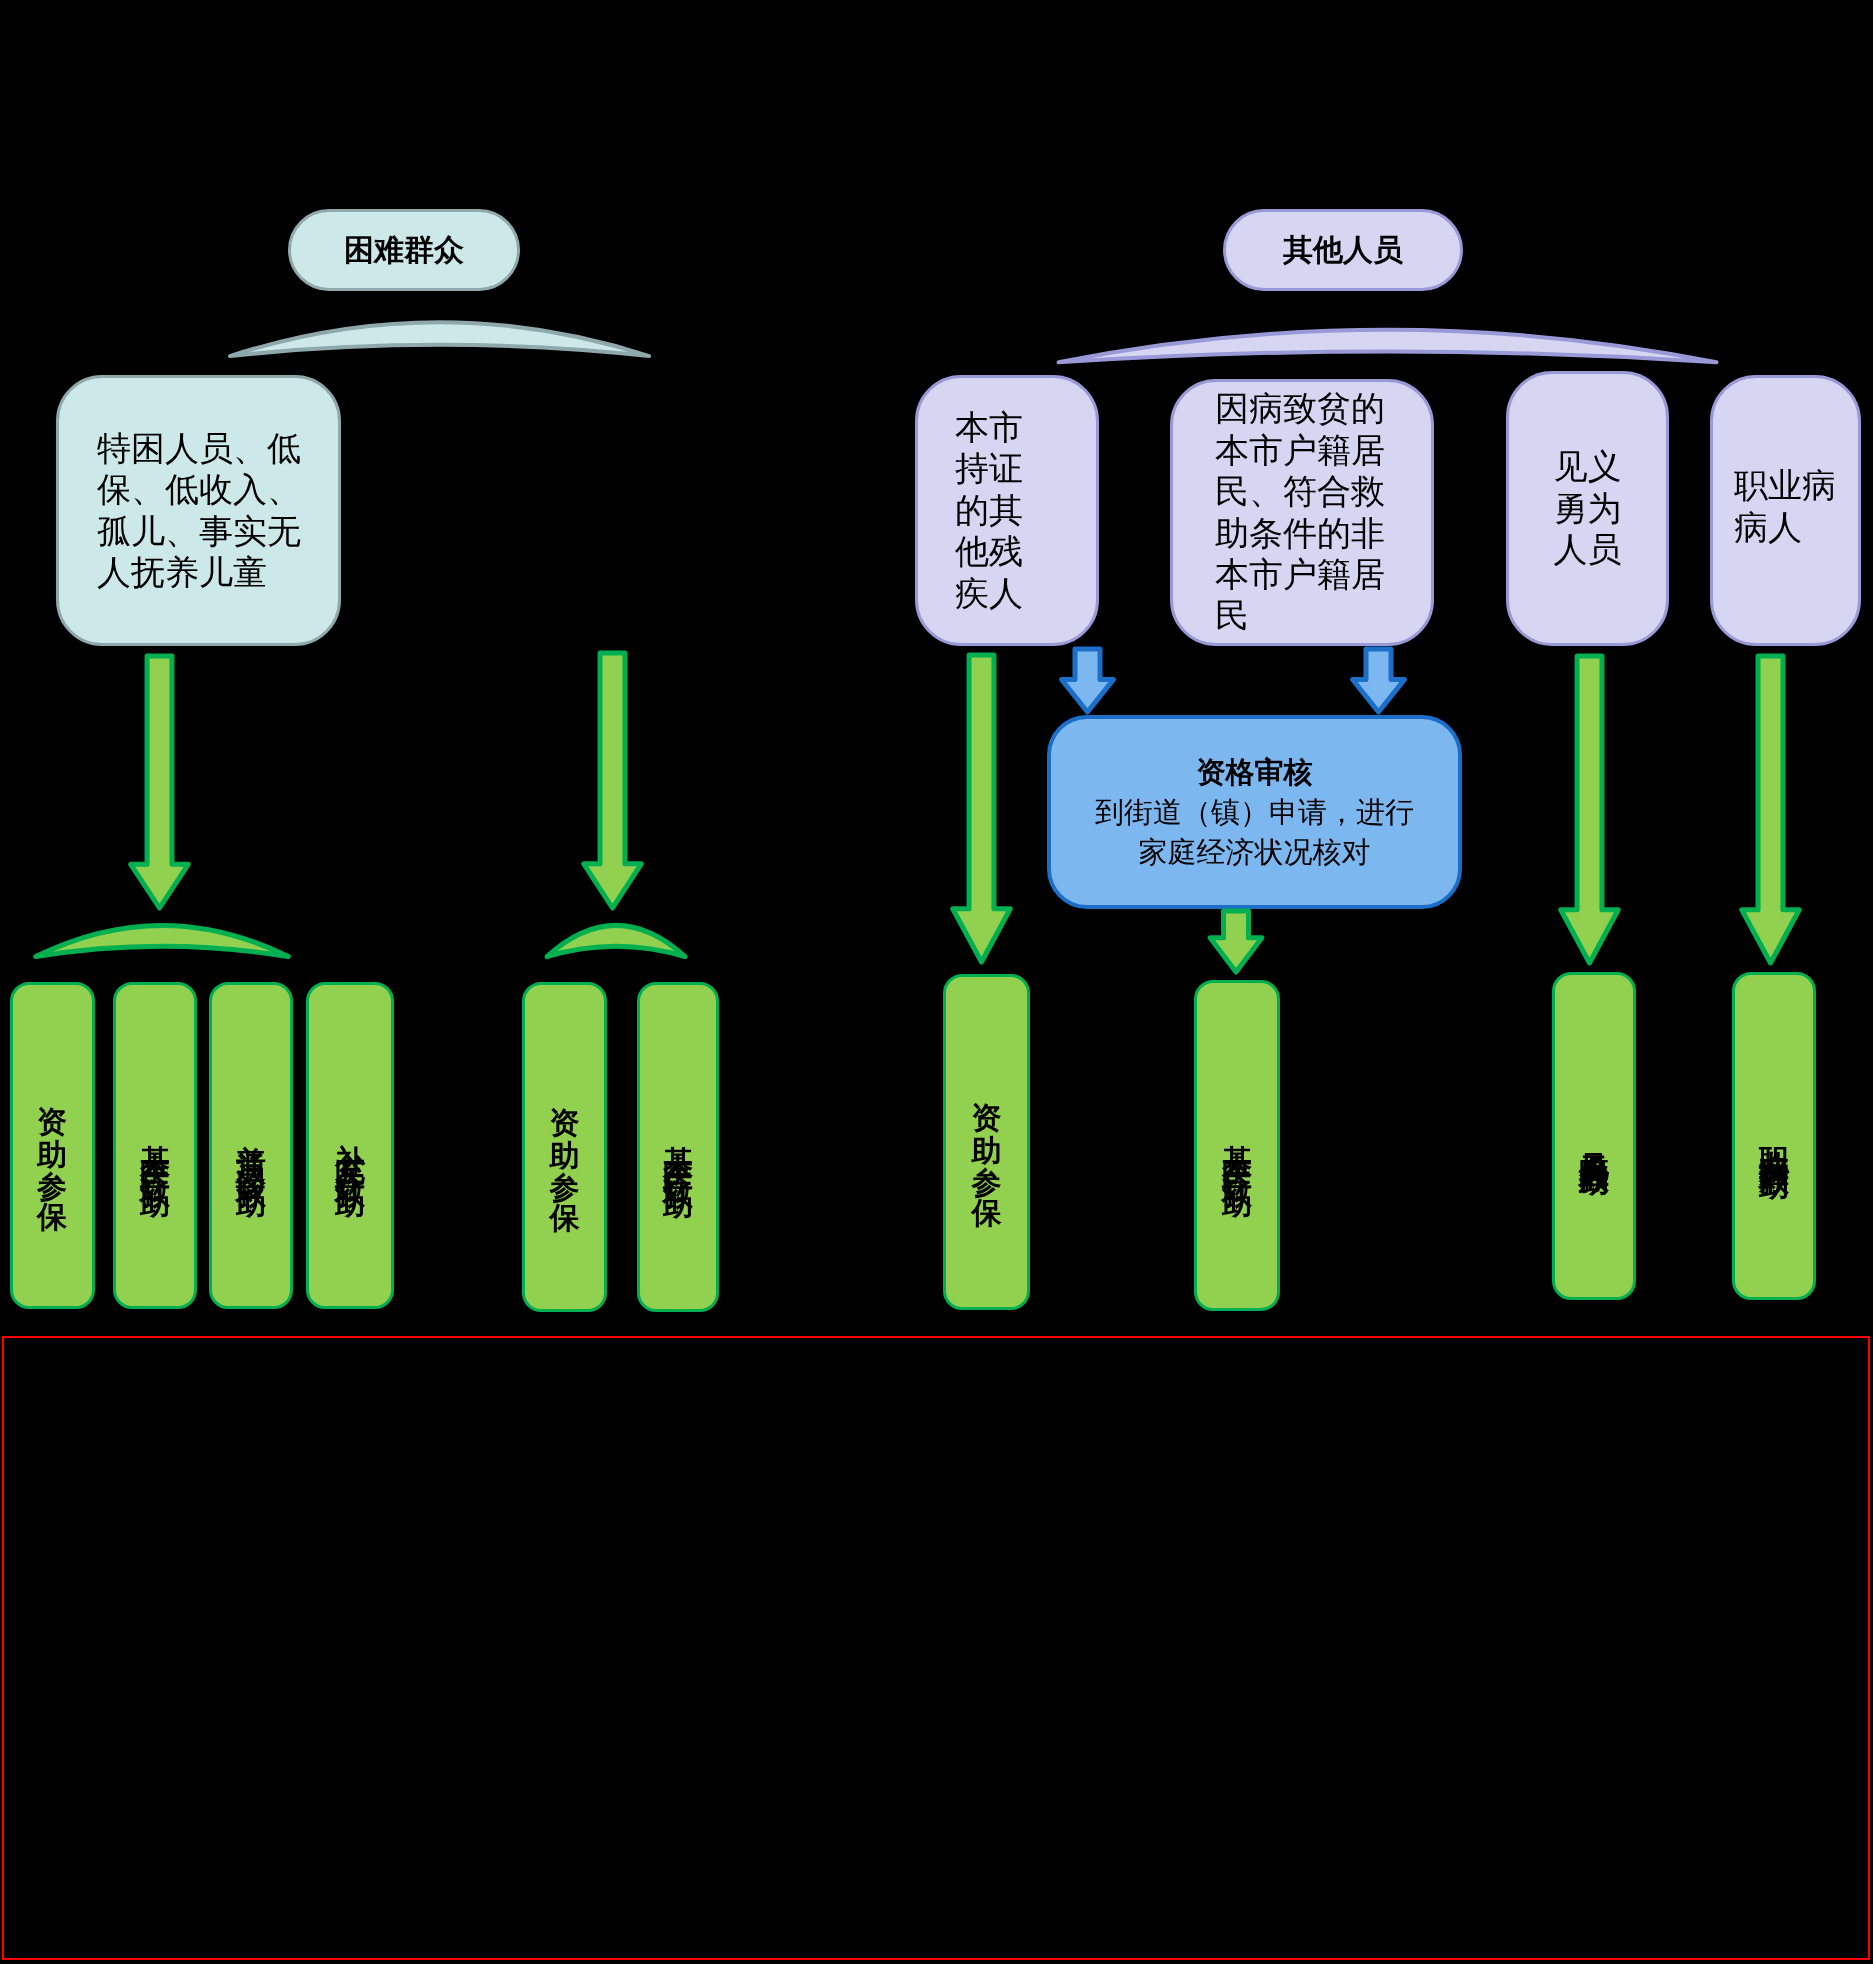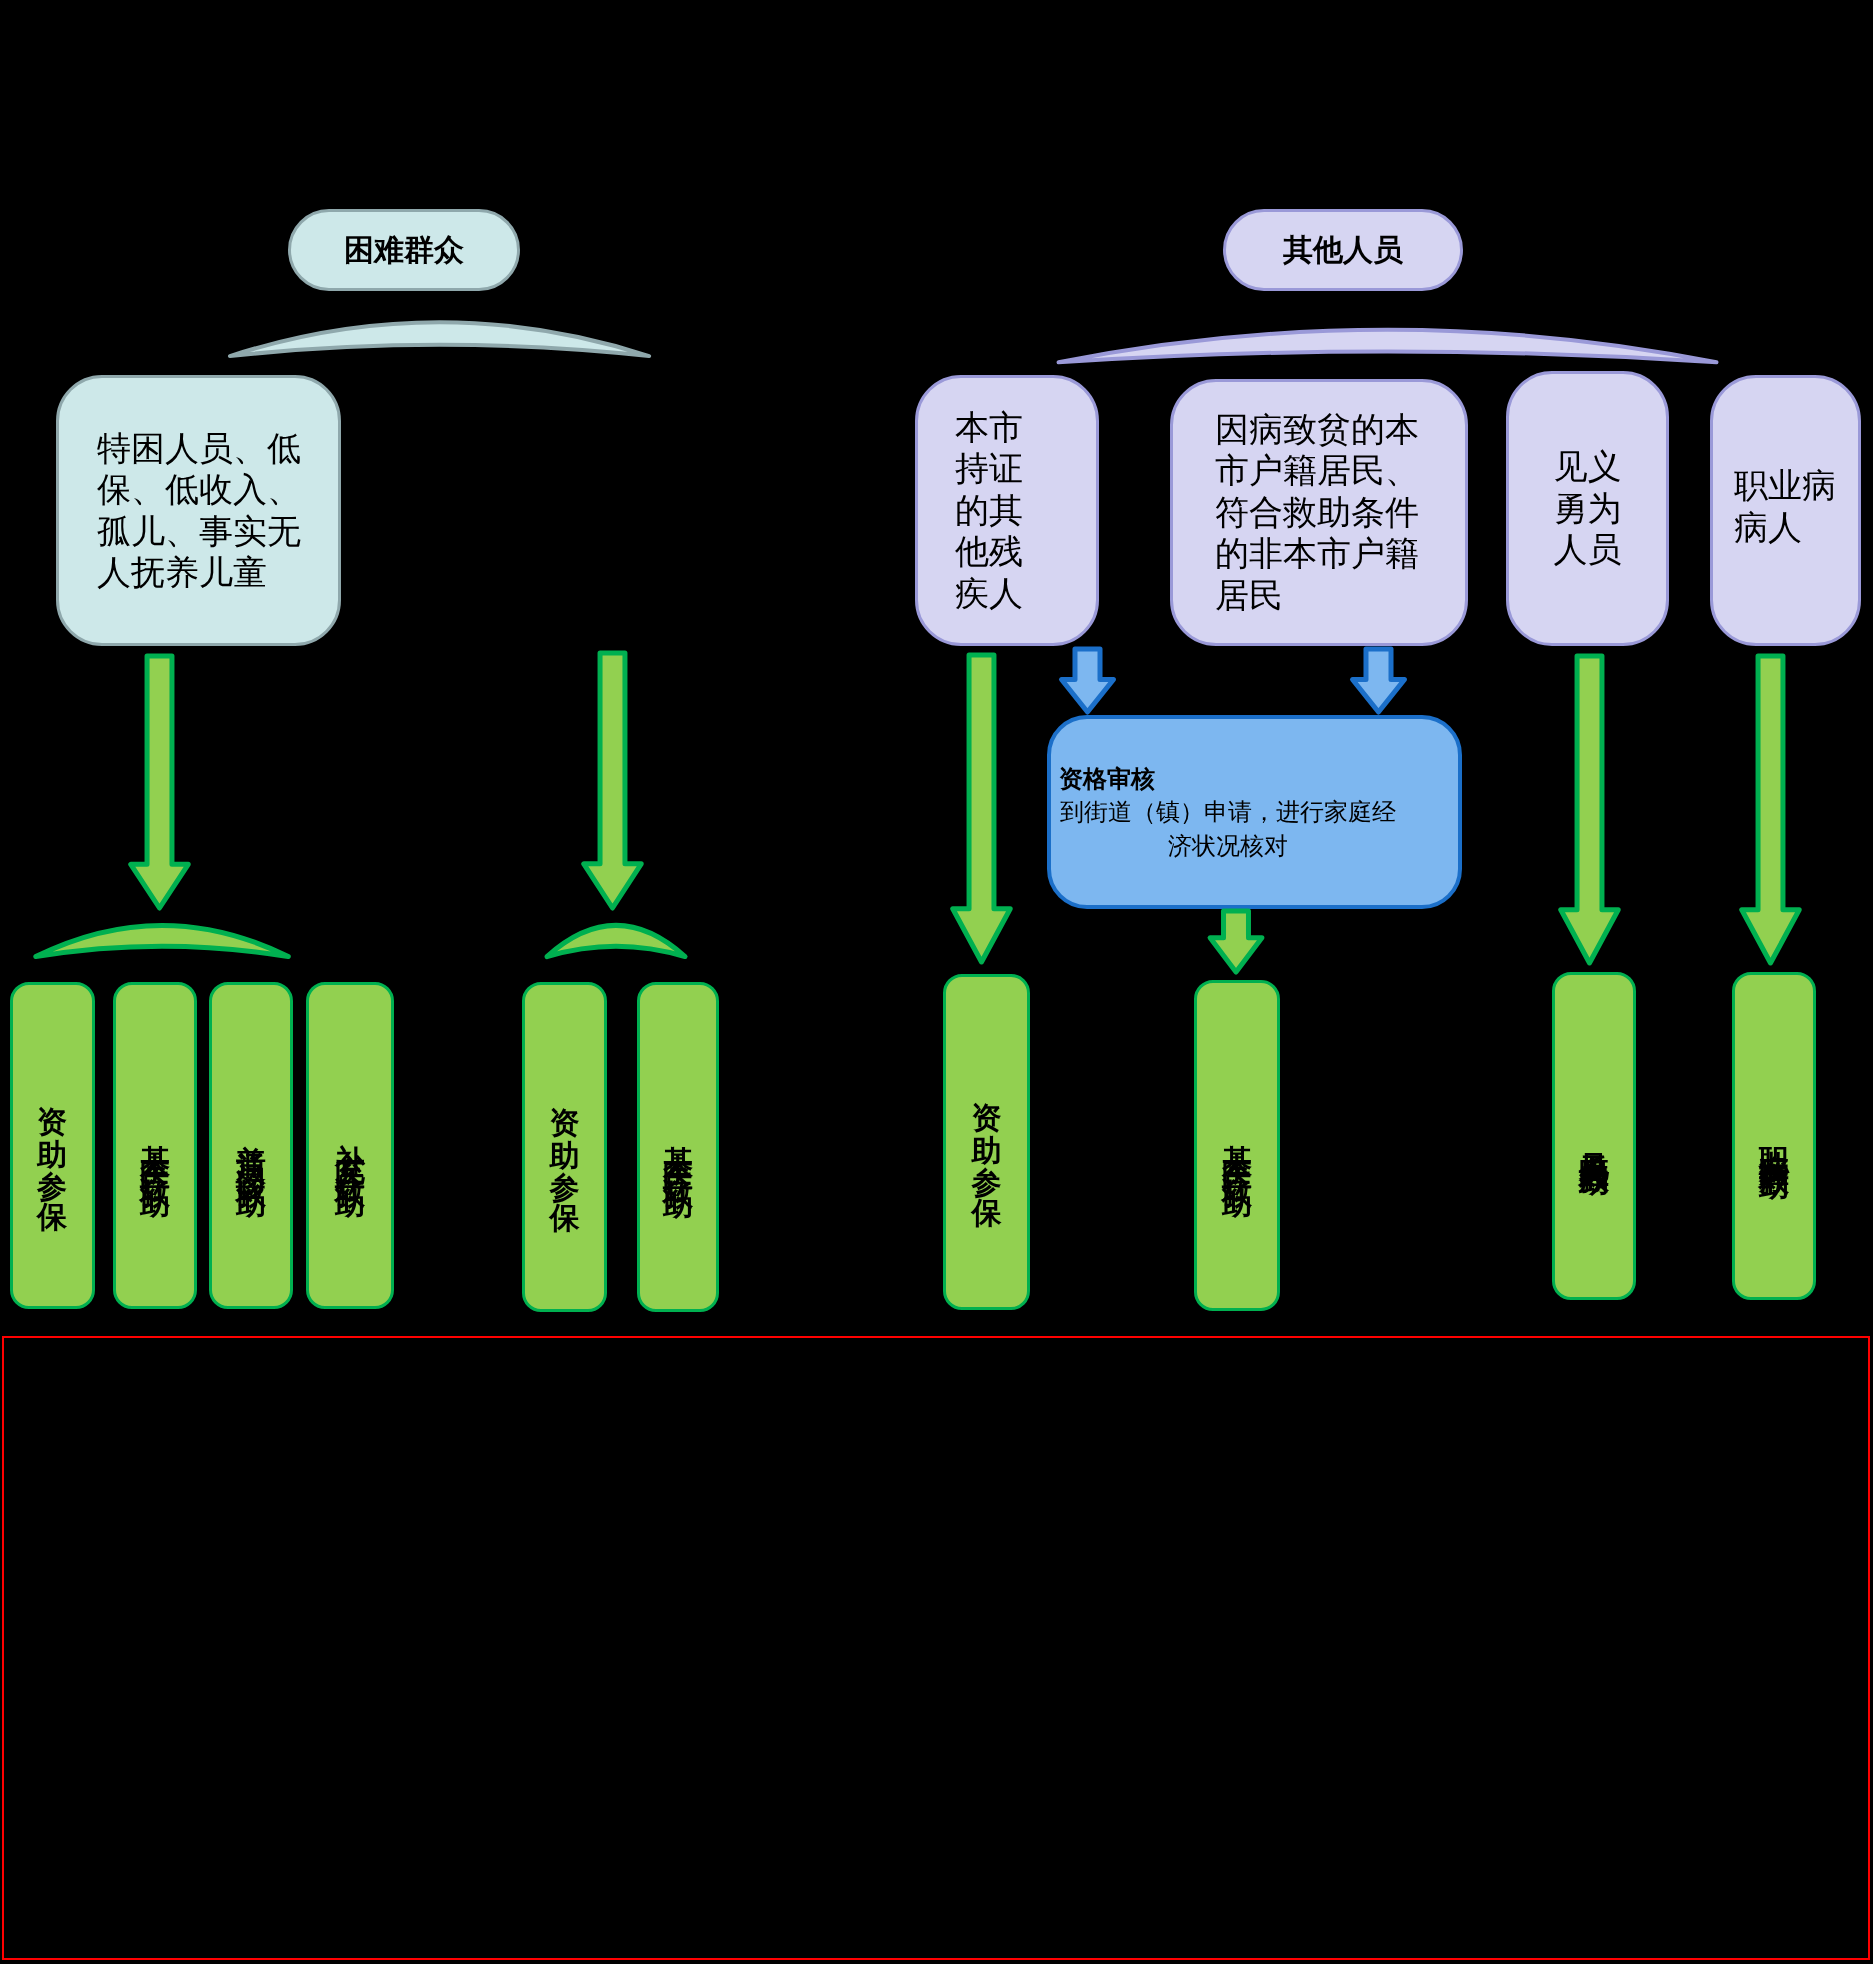--- a/index.html
+++ b/index.html
@@ -23,21 +23,21 @@
   .purple-box{background:var(--purple-fill);border:3.8px solid var(--purple-border);}
   .src{
     border-radius:46px;display:flex;align-items:center;
     font-size:34px;line-height:1.22;
   }
   .src .txt{width:100%;}
   .center-text{text-align:center;}
   .blue-box{
     background:var(--blue-fill);border:4.8px solid var(--blue-border);
     border-radius:40px;display:flex;flex-direction:column;
-    align-items:flex-start;justify-content:center;font-size:24px;line-height:1.38;padding-left:8px;
+    align-items:center;justify-content:center;font-size:29px;line-height:1.38;
   }
   .blue-box .bb-title{font-weight:bold;}
   .blue-box .bb-body{max-width:338px;text-align:center;}
   .gbox{
     background:var(--green-fill);border:3.8px solid var(--green-border);
     border-radius:19px;display:flex;align-items:center;justify-content:center;
   }
   .vtext{
     writing-mode:vertical-rl;text-orientation:upright;
     font-weight:bold;font-size:30px;line-height:1;
@@ -73,21 +73,21 @@
   <svg class="abs shape arc-purple" style="left:1054px;top:319px;width:667px;height:50px" viewBox="0 0 440 60" preserveAspectRatio="none">
     <path d="M3 52 Q220 -26 437 52 Q220 26 3 52 Z" vector-effect="non-scaling-stroke"></path>
   </svg>
 
   <div class="abs src teal-box" style="left:56px;top:375px;width:285px;height:271px;padding:0 35px 0 38px">
     <div class="txt">特困人员、低保、低收入、孤儿、事实无人抚养儿童</div>
   </div>
   <div class="abs src purple-box" style="left:915px;top:375px;width:184px;height:271px;padding:0 44px 0 37px">
     <div class="txt">本市持证的其他残疾人</div>
   </div>
-  <div class="abs src purple-box" style="left:1170px;top:379px;width:298px;height:267px;padding:0 40px 0 42px">
+  <div class="abs src purple-box" style="left:1170px;top:379px;width:264px;height:267px;padding:0 40px 0 42px">
     <div class="txt">因病致贫的本市户籍居民、符合救助条件的非本市户籍居民</div>
   </div>
   <div class="abs src purple-box" style="left:1506px;top:371px;width:163px;height:275px;padding:0 30px">
     <div class="txt center-text">见义勇为人员</div>
   </div>
   <div class="abs src purple-box" style="left:1710px;top:375px;width:151px;height:271px;padding:0 19px 8px 21px">
     <div class="txt">职业病病人</div>
   </div>
 
   <svg class="abs shape arrow-green" style="left:102px;top:656px;width:115px;height:252px" viewBox="0 0 120 300" preserveAspectRatio="none">

